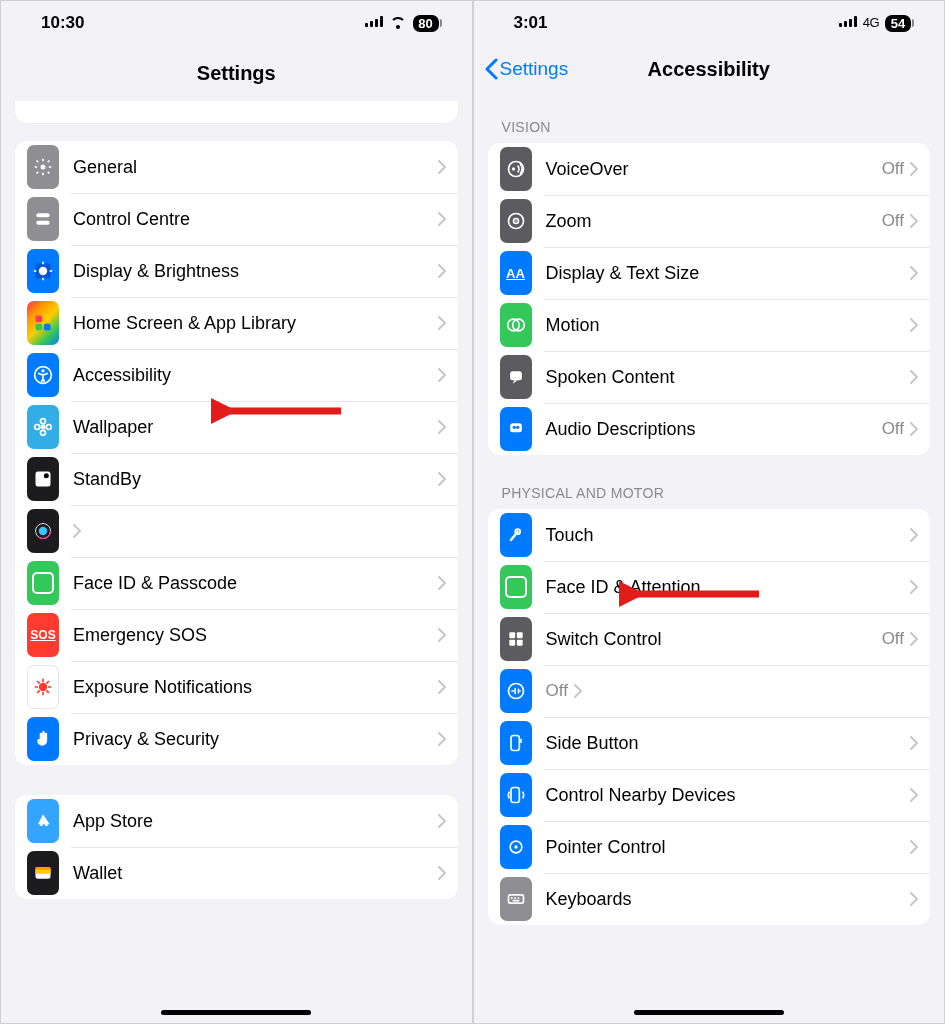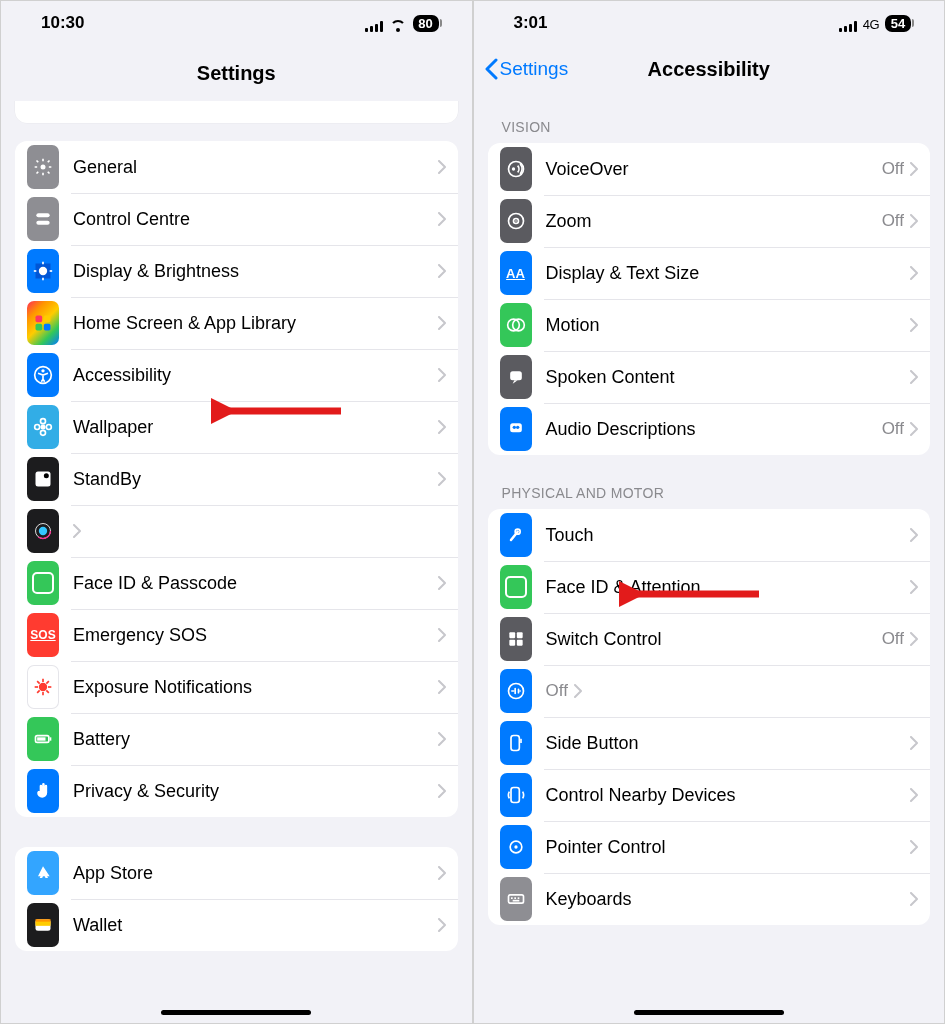--- a/index.html
+++ b/index.html
@@ -28,21 +28,21 @@
   .status-bar {
     height: 44px;
     display: flex;
     align-items: center;
     justify-content: space-between;
     padding: 0 30px 0 40px;
     font-size: 17px;
     font-weight: 600;
     color: #000;
   }
-  .status-right { display:flex; align-items:flex-end; gap:6px; }
+  .status-right { display:flex; align-items:flex-start; gap:6px; }
   .sig { display:inline-flex; align-items:flex-end; gap:2px; height:12px;}
   .sig span{ width:3px; background:#000; border-radius:1px;}
   .sig span:nth-child(1){height:4px;}
   .sig span:nth-child(2){height:6px;}
   .sig span:nth-child(3){height:8px;}
   .sig span:nth-child(4){height:11px;}
   .wifi { position:relative; width:18px; height:14px; }
   .wifi::before{
     content:""; position:absolute; bottom:0; left:50%; transform:translateX(-50%);
     width:4px; height:4px; background:#000; border-radius:50%;
@@ -335,35 +335,20 @@
                 </svg>
               </div>
               <div class="label">Exposure Notifications</div>
               <div class="chev">
                 <svg viewBox="0 0 8 14">
                   <path d="M1 1l6 6-6 6" fill="none" stroke="currentColor" stroke-width="2" stroke-linecap="round" stroke-linejoin="round"></path>
                 </svg>
               </div>
             </div>
             <div class="row">
-              <div class="icon bg-green">
-                <svg viewBox="0 0 24 24" width="20" height="20">
-                  <rect x="3" y="8" width="16" height="8" rx="2" fill="none" stroke="#fff" stroke-width="2"></rect>
-                  <rect x="20" y="10" width="2" height="4" fill="#fff"></rect>
-                  <rect x="5" y="10" width="10" height="4" fill="#fff"></rect>
-                </svg>
-              </div>
-              <div class="label">Battery</div>
-              <div class="chev">
-                <svg viewBox="0 0 8 14">
-                  <path d="M1 1l6 6-6 6" fill="none" stroke="currentColor" stroke-width="2" stroke-linecap="round" stroke-linejoin="round"></path>
-                </svg>
-              </div>
-            </div>
-            <div class="row">
               <div class="icon bg-blue">
                 <svg viewBox="0 0 24 24" width="20" height="20">
                   <path d="M8 12V6a1.5 1.5 0 013 0v5V4a1.5 1.5 0 013 0v7V6a1.5 1.5 0 013 0v8a6 6 0 01-12 0l1-2z" fill="#fff"></path>
                 </svg>
               </div>
               <div class="label">Privacy &amp; Security</div>
               <div class="chev">
                 <svg viewBox="0 0 8 14">
                   <path d="M1 1l6 6-6 6" fill="none" stroke="currentColor" stroke-width="2" stroke-linecap="round" stroke-linejoin="round"></path>
                 </svg>

